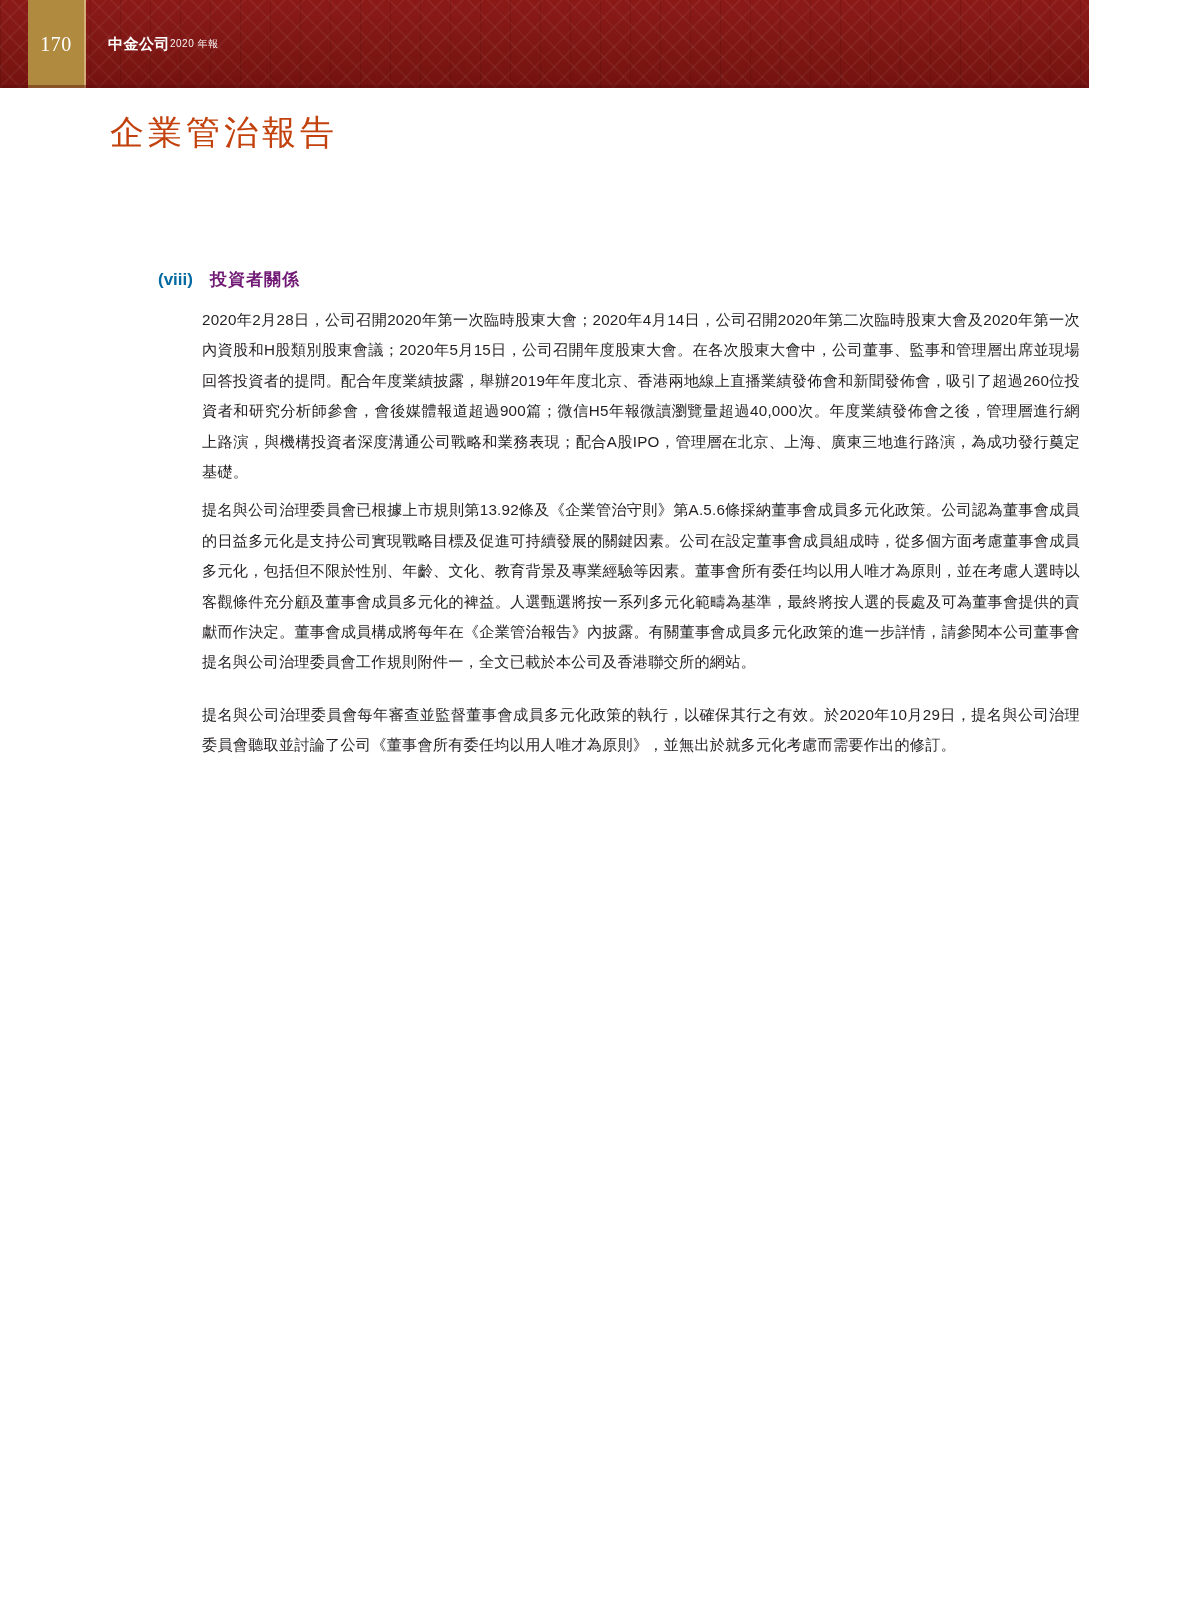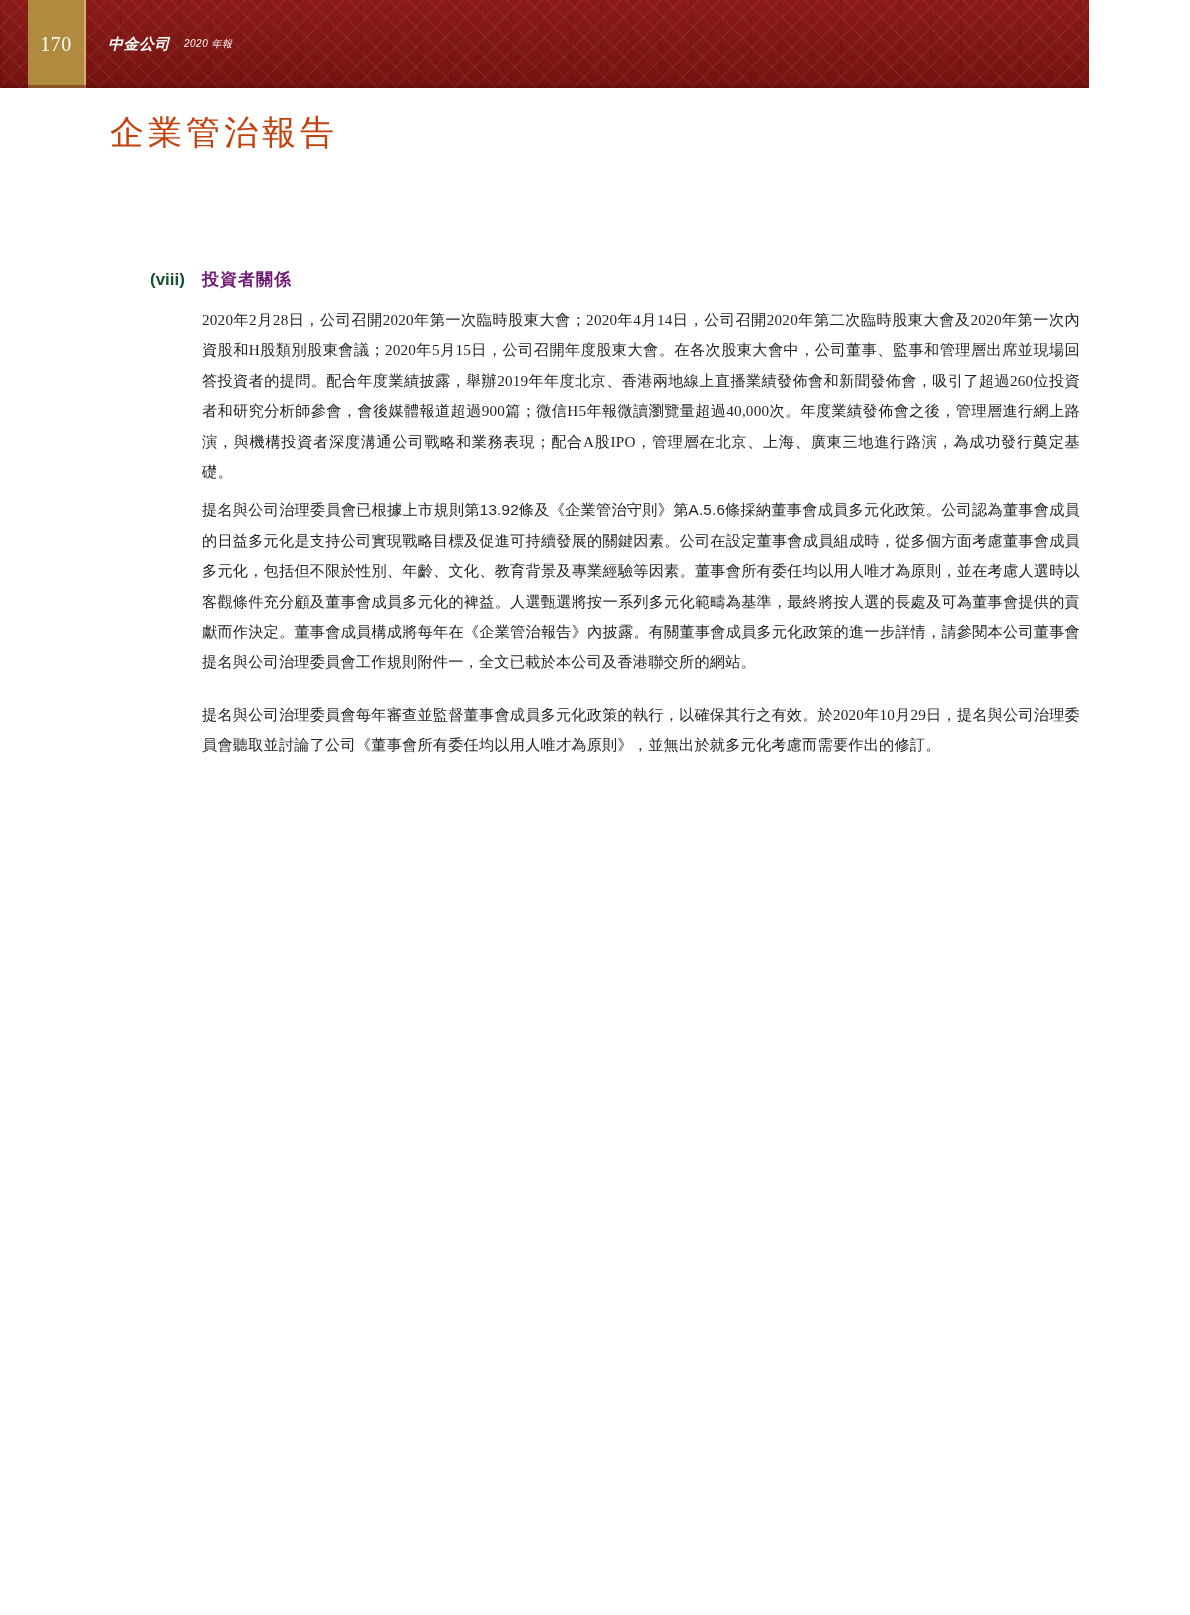--- a/index.html
+++ b/index.html
@@ -53,23 +53,22 @@
     letter-spacing: .5px;
   }
 
   .header-texts {
     position: absolute;
     left: 108px;
     top: 0;
     height: 88px;
     display: flex;
     align-items: center;
-    gap: 14px;
+    gap: 0;
     color: #ffffff;
-    font-style: italic;
   }
   .header-company {
     font-size: 15px;
     font-weight: bold;
     letter-spacing: .5px;
   }
   .header-report {
     font-size: 10px;
     font-weight: normal;
     letter-spacing: .5px;
@@ -114,37 +113,38 @@
     display: flex;
     align-items: baseline;
     color: #b8860b;
     font-size: 17px;
     font-weight: bold;
     margin-bottom: 14px;
   }
   .section-heading .num {
     width: 52px;
     flex: 0 0 52px;
-    color: #14532d;
+    color: #0369a1;
+    margin-left: 8px;
   }
   .section-heading .title {
     color: #701a75;
     letter-spacing: 1px;
   }
 
   .para {
     margin: 0 0 22px 52px;
     font-size: 15.2px;
     line-height: 2.0;
     color: #231f20;
     text-align: justify;
     text-justify: inter-character;
     letter-spacing: .2px;
   }
-  .para:last-child { margin-bottom: 0; font-family: Liberation Serif, serif; }
+  .para:last-child { margin-bottom: 0; }
 </style>
 </head>
 <body>
 
 <div class="header-band">
   <div class="left-rule"></div>
   <div class="page-number-box">
     <span>170</span>
   </div>
   <div class="header-texts">

